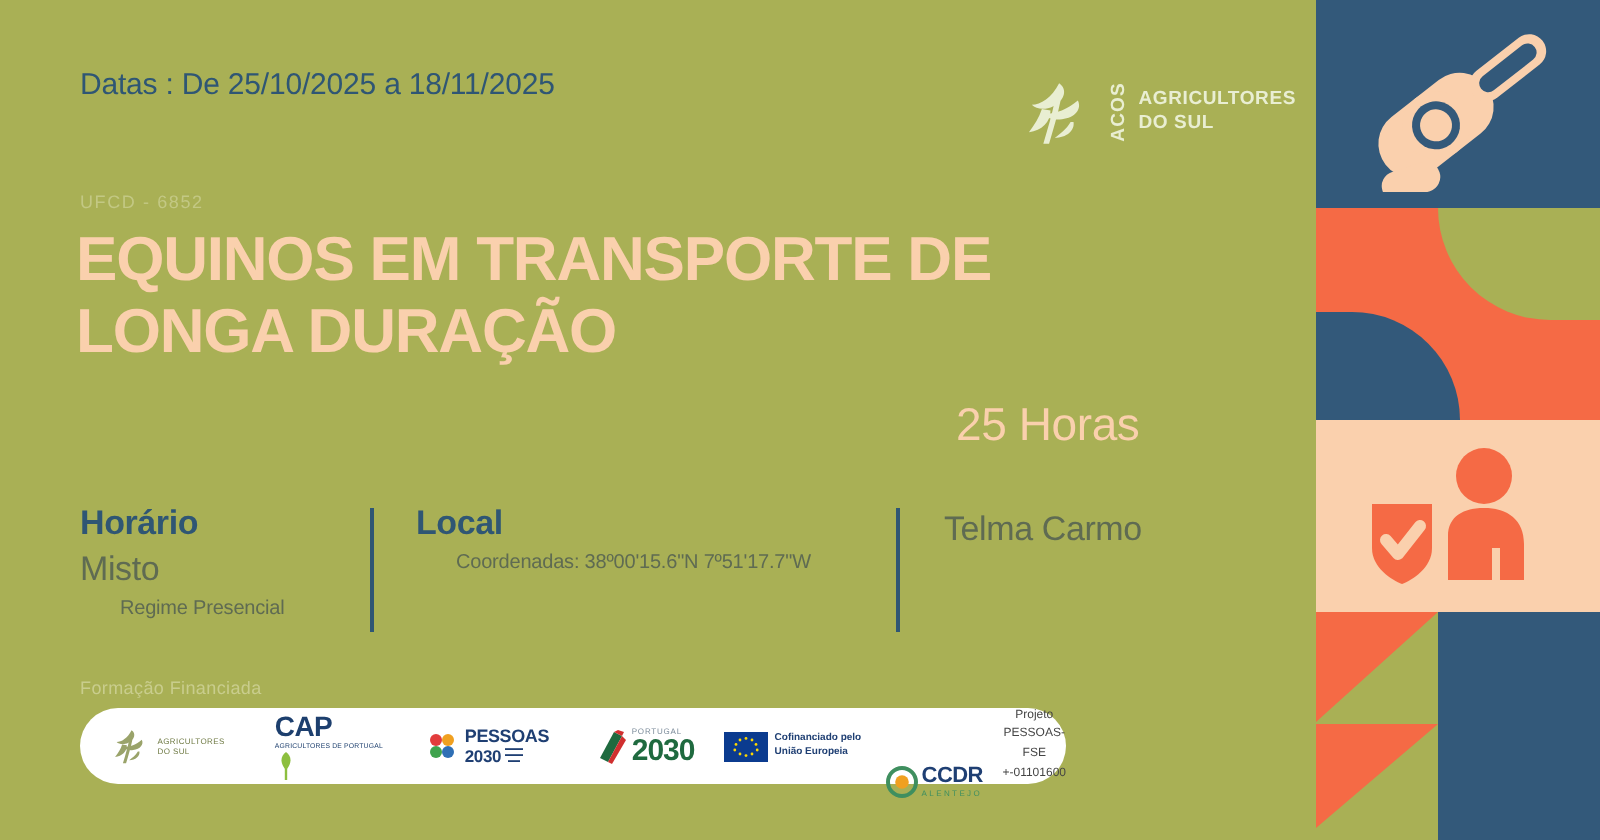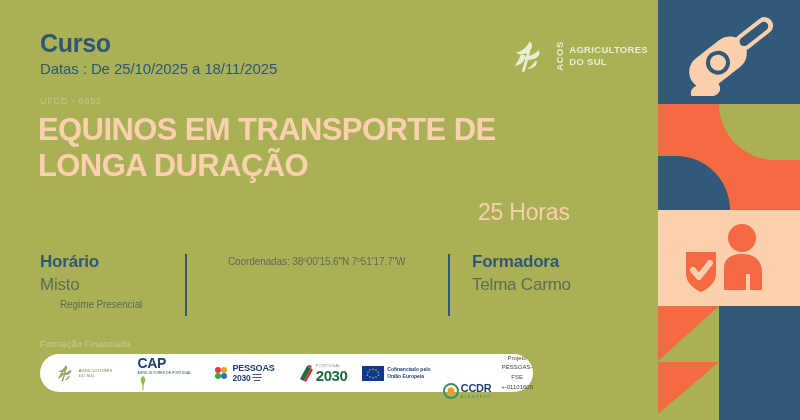--- a/index.html
+++ b/index.html
@@ -128,21 +128,20 @@
   .person{position:absolute;left:24px;top:222px;width:114px;height:72px;}
 </style>
 </head>
 <body>
 
 <div class="poster">
 
   <div class="content">
 
     <div class="curso">
-      <div class="curso-title">Curso</div>
       <div class="curso-dates">Datas : De 25/10/2025 a 18/11/2025</div>
     </div>
 
     <div class="ufcd">UFCD - 6852</div>
 
     <div class="maintitle">
       <div>EQUINOS EM TRANSPORTE DE</div>
       <div>LONGA DURAÇÃO</div>
     </div>
 
@@ -152,25 +151,25 @@
       <div class="divider d1"></div>
       <div class="divider d2"></div>
 
       <div class="infocol c1">
         <div class="info-h">Horário</div>
         <div class="info-m">Misto</div>
         <div class="info-s">Regime Presencial</div>
       </div>
 
       <div class="infocol c2">
+        <div class="info-h">Local</div>
         <div class="info-s">Coordenadas: 38º00'15.6"N 7º51'17.7"W</div>
       </div>
 
       <div class="infocol c3">
-        <div class="info-h">Formadora</div>
         <div class="info-m">Telma Carmo</div>
       </div>
     </div>
 
     <div class="acos">
       <svg width="56" height="48" viewBox="0 0 56 48">
         <g fill="#e9eed2">
           <path d="M30 4 C36 8 34 16 26 20 C20 23 14 22 11 19 C17 19 25 14 30 4 Z"></path>
           <path d="M43 16 C46 22 41 28 32 29 C26 30 21 28 19 25 C25 26 35 23 43 16 Z"></path>
           <path d="M24 23 C24 31 18 37 9 38 C13 33 16 28 18 22 Z"></path>

